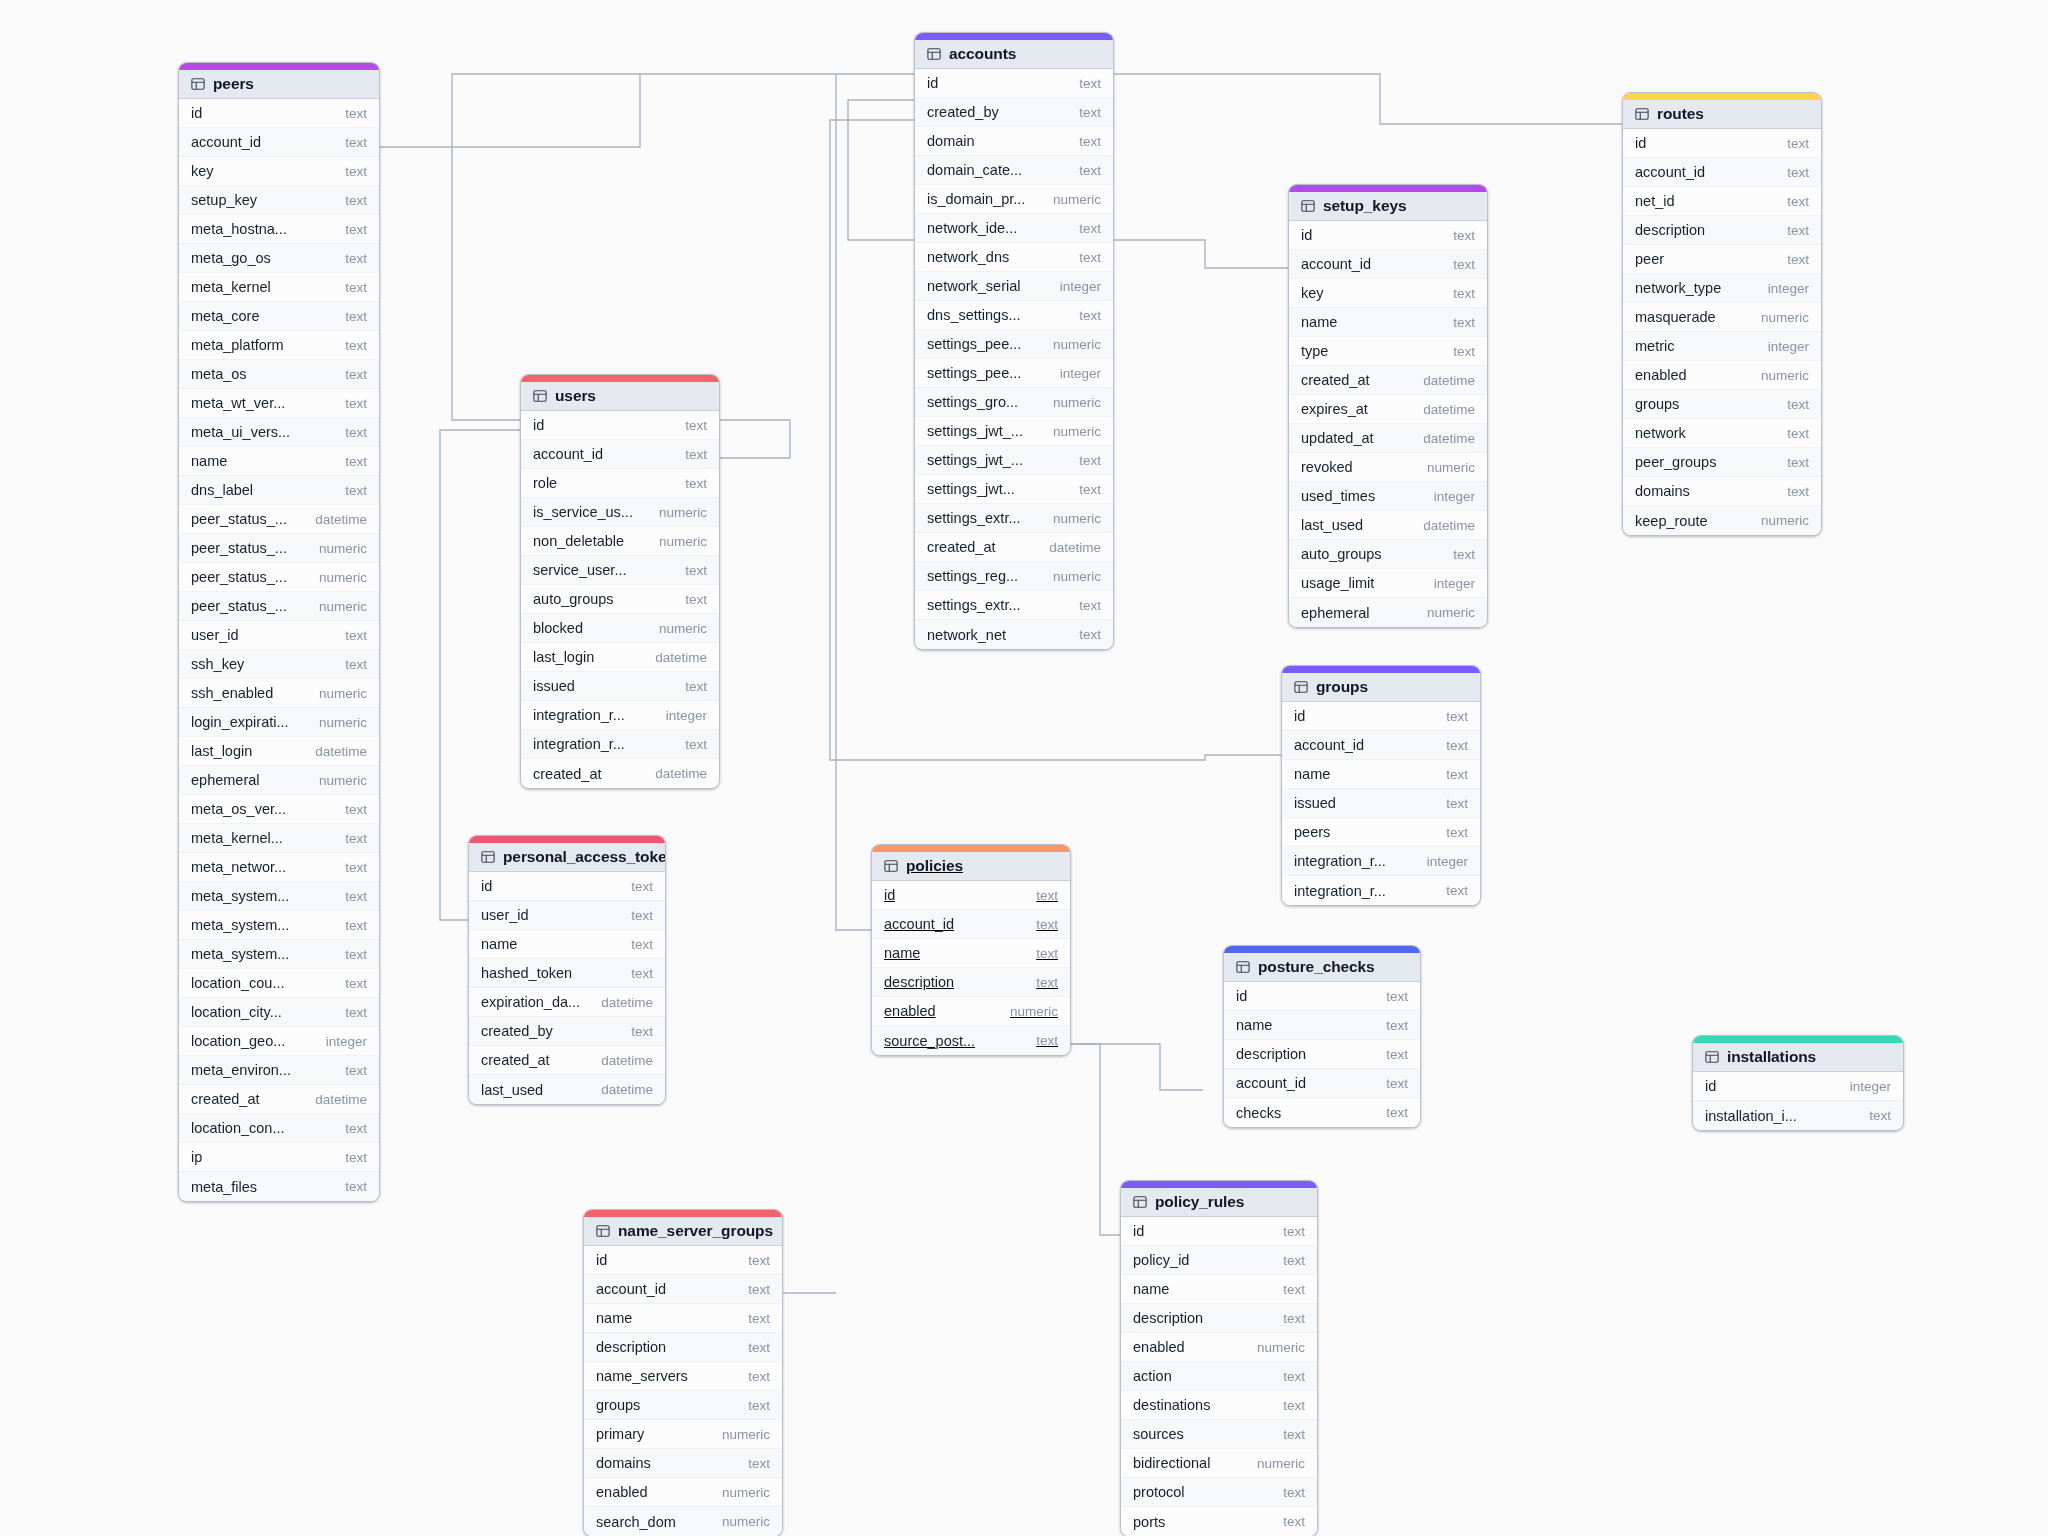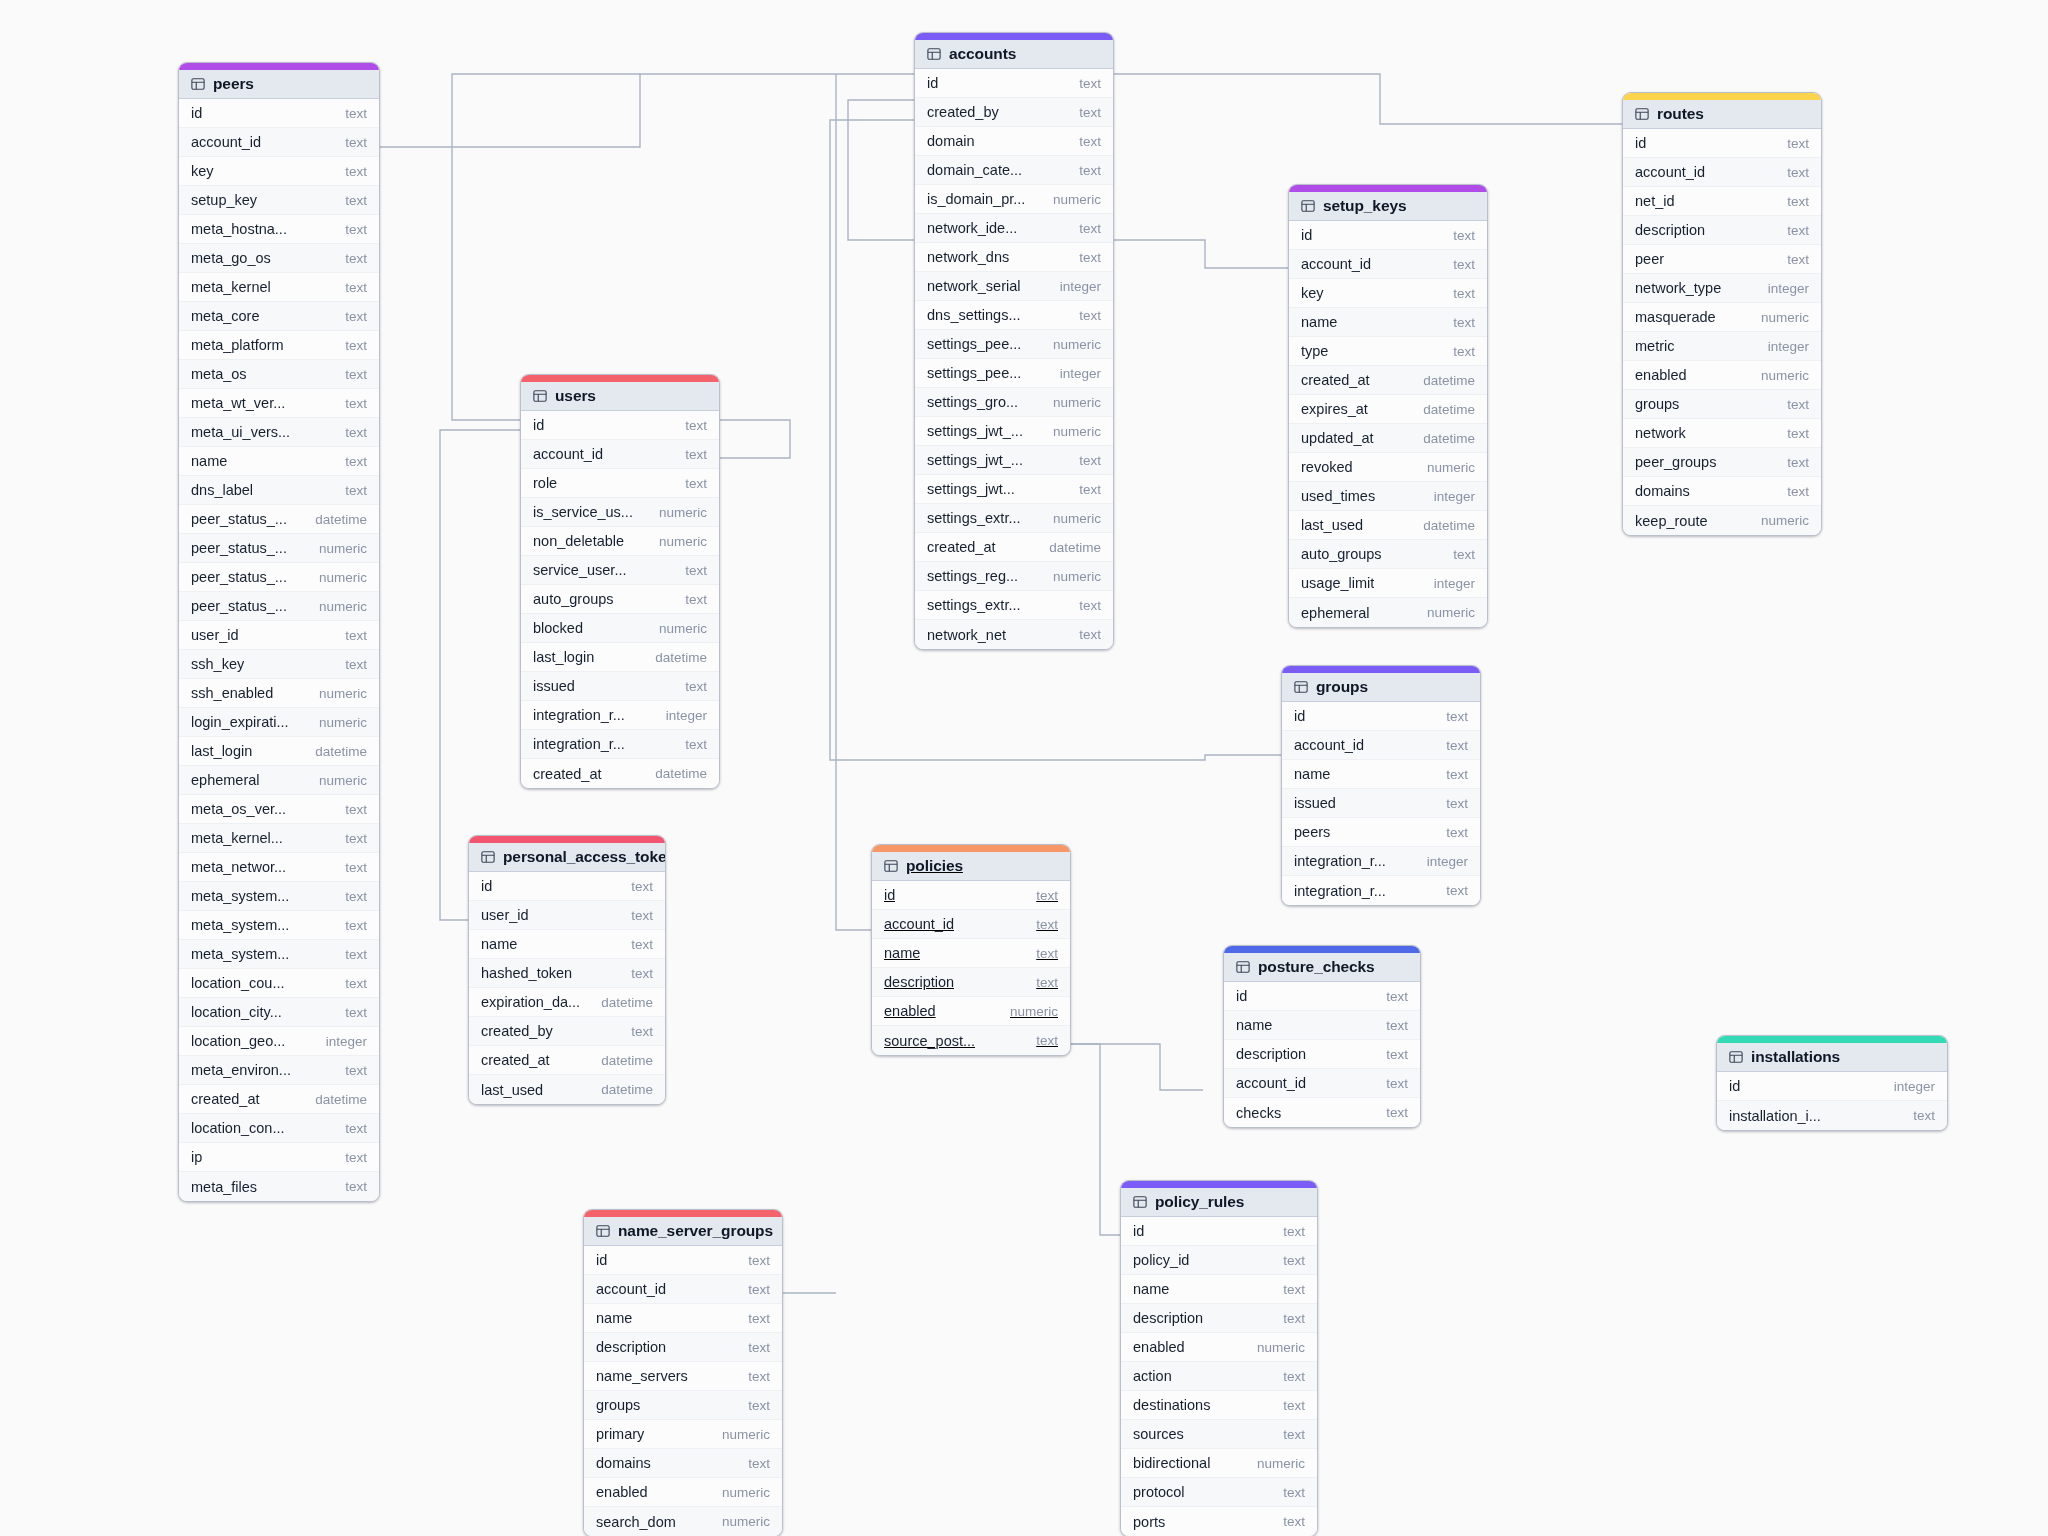--- a/index.html
+++ b/index.html
@@ -793,21 +793,21 @@
       </div>
       <div class="row">
         <span class="fname">domains</span>
         <span class="ftype">text</span>
       </div>
       <div class="row">
         <span class="fname">keep_route</span>
         <span class="ftype">numeric</span>
       </div>
     </div>
-    <div class="table-card" style="left: 1692px; top: 1035px; width: 232px; margin-left: 24px;">
+    <div class="table-card" style="left: 1692px; top: 1035px; width: 212px;">
       <div class="accent" style="background: rgb(52, 217, 181);"></div>
       <div class="thead">
         <span style="display: flex;">
           <svg class="tbl-icon" viewBox="0 0 16 16" aria-hidden="true">
             <rect x="1" y="2" width="14" height="12" rx="1.6" fill="none" stroke="#3d4657" stroke-width="1.3"></rect>
             <line x1="1" y1="6" x2="15" y2="6" stroke="#3d4657" stroke-width="1.3"></line>
             <line x1="6" y1="6" x2="6" y2="14" stroke="#3d4657" stroke-width="1.3"></line>
           </svg>
         </span>
         <span class="tname">installations</span>

